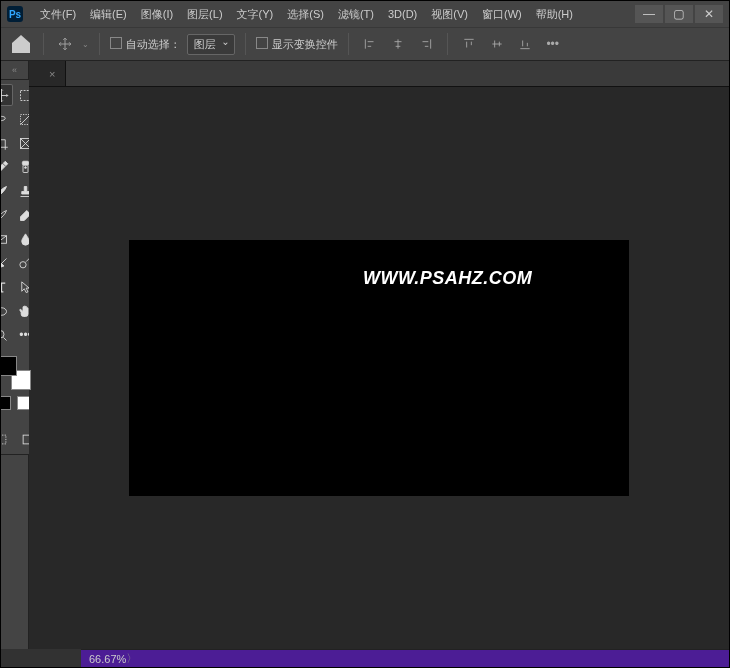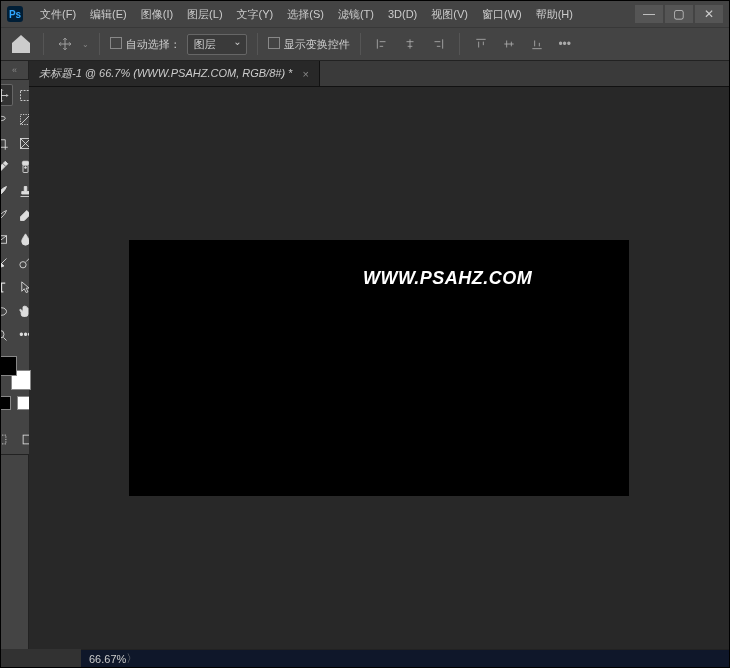--- a/index.html
+++ b/index.html
@@ -6,21 +6,21 @@
 body{background:#323232;width:730px;height:668px;overflow:hidden;border:1px solid #000}
 .titlebar{height:26px;background:#444;display:flex;align-items:center;padding:0 6px}
 .ps-badge{width:16px;height:16px;background:#001e36;color:#31a8ff;font-weight:bold;font-size:10px;display:flex;align-items:center;justify-content:center;border-radius:3px;margin-right:10px}
 .menu-item{padding:4px 7px;cursor:default}
 .win-controls{margin-left:auto;display:flex;gap:2px}
 .win-btn{width:28px;height:18px;background:#555;display:flex;align-items:center;justify-content:center;font-size:12px;color:#ccc}
 .optbar{height:34px;background:#444;border-top:1px solid #383838;border-bottom:1px solid #222;display:flex;align-items:center;padding:0 8px;gap:6px}
 .home-btn{width:24px;height:24px;display:flex;align-items:center;justify-content:center}
 .vdiv{width:1px;height:22px;background:#555;margin:0 4px}
 .chk{width:12px;height:12px;border:1px solid #888;display:inline-block;margin-right:4px}
-.dd{background:#3a3a3a;border:1px solid #666;border-radius:2px;padding:2px 30px 2px 6px;position:relative}
+.dd{background:#3a3a3a;border:1px solid #666;border-radius:2px;padding:2px 18px 2px 6px;position:relative}
 .dd::after{content:"⌄";position:absolute;right:4px;top:1px;font-size:10px}
 .icon-btn{width:22px;height:22px;display:flex;align-items:center;justify-content:center;color:#999}
 .icon-btn svg{width:14px;height:14px;stroke:#aaa;fill:none;stroke-width:1.5}
 .main{display:flex;height:calc(100% - 60px - 18px)}
 .tool-col{width:28px;background:#444;display:flex;flex-direction:column;align-items:center;padding-top:4px;border-right:1px solid #222}
 .collapser{height:10px;font-size:9px;color:#888;margin-bottom:4px}
 .toolbox{width:52px;background:#444;border:1px solid #222;border-left:none;padding:4px 2px;display:flex;flex-wrap:wrap;gap:2px;align-content:flex-start;height:auto}
 .tool{width:22px;height:22px;display:flex;align-items:center;justify-content:center;border-radius:2px}
 .tool.sel{background:#333;box-shadow:inset 0 0 0 1px #666}
 .tool svg{width:15px;height:15px;stroke:#ddd;fill:none;stroke-width:1.4}
@@ -33,21 +33,21 @@
 .mini-sw .dark{background:#000}
 .mini-sw .light{background:#fff}
 .extra-tools{display:flex;gap:4px;margin-top:12px}
 .doc-area{flex:1;display:flex;flex-direction:column;background:#282828}
 .tabrow{height:26px;background:#3a3a3a;display:flex;align-items:center;border-bottom:1px solid #111}
 .tab{height:100%;background:#282828;border-right:1px solid #111;padding:0 10px;display:flex;align-items:center;font-style:italic;color:#ddd;font-size:11px}
 .tab .x{margin-left:10px;color:#888;font-style:normal}
 .canvas-wrap{flex:1;display:flex;align-items:center;justify-content:center}
 .canvas{width:500px;height:256px;background:#000;position:relative}
 .canvas-text{position:absolute;top:28px;left:234px;font-weight:bold;font-style:italic;font-size:18px;letter-spacing:.5px;color:#fff}
-.statusbar{height:18px;background:#0f172a;border-top:1px solid #222;display:flex;align-items:center;padding:0 8px;font-size:10px;color:#bbb;margin-left:80px}
+.statusbar{height:18px;background:#4c1d95;border-top:1px solid #222;display:flex;align-items:center;padding:0 8px;font-size:10px;color:#bbb;margin-left:80px}
 .statusbar .chev{color:#888}
 .opt-right{margin-left:auto;display:flex;align-items:center;gap:4px}
 </style>
 </head>
 <body>
 
 <div class="titlebar">
   <div class="ps-badge">Ps</div>
   <div class="menu-item">文件(F)</div>
   <div class="menu-item">编辑(E)</div>
@@ -265,21 +265,20 @@
               </svg>
             </div>
         </div>
       </div>
     </div>
   </div>
 
   <div class="doc-area">
     <div class="tabrow">
       <div class="tab">
-        <span>未标题-1 @ 66.7% (WWW.PSAHZ.COM, RGB/8#) *</span>
         <span class="x">×</span>
       </div>
     </div>
     <div class="canvas-wrap">
       <div class="canvas">
         <div class="canvas-text">WWW.PSAHZ.COM</div>
       </div>
     </div>
   </div>
 </div>

